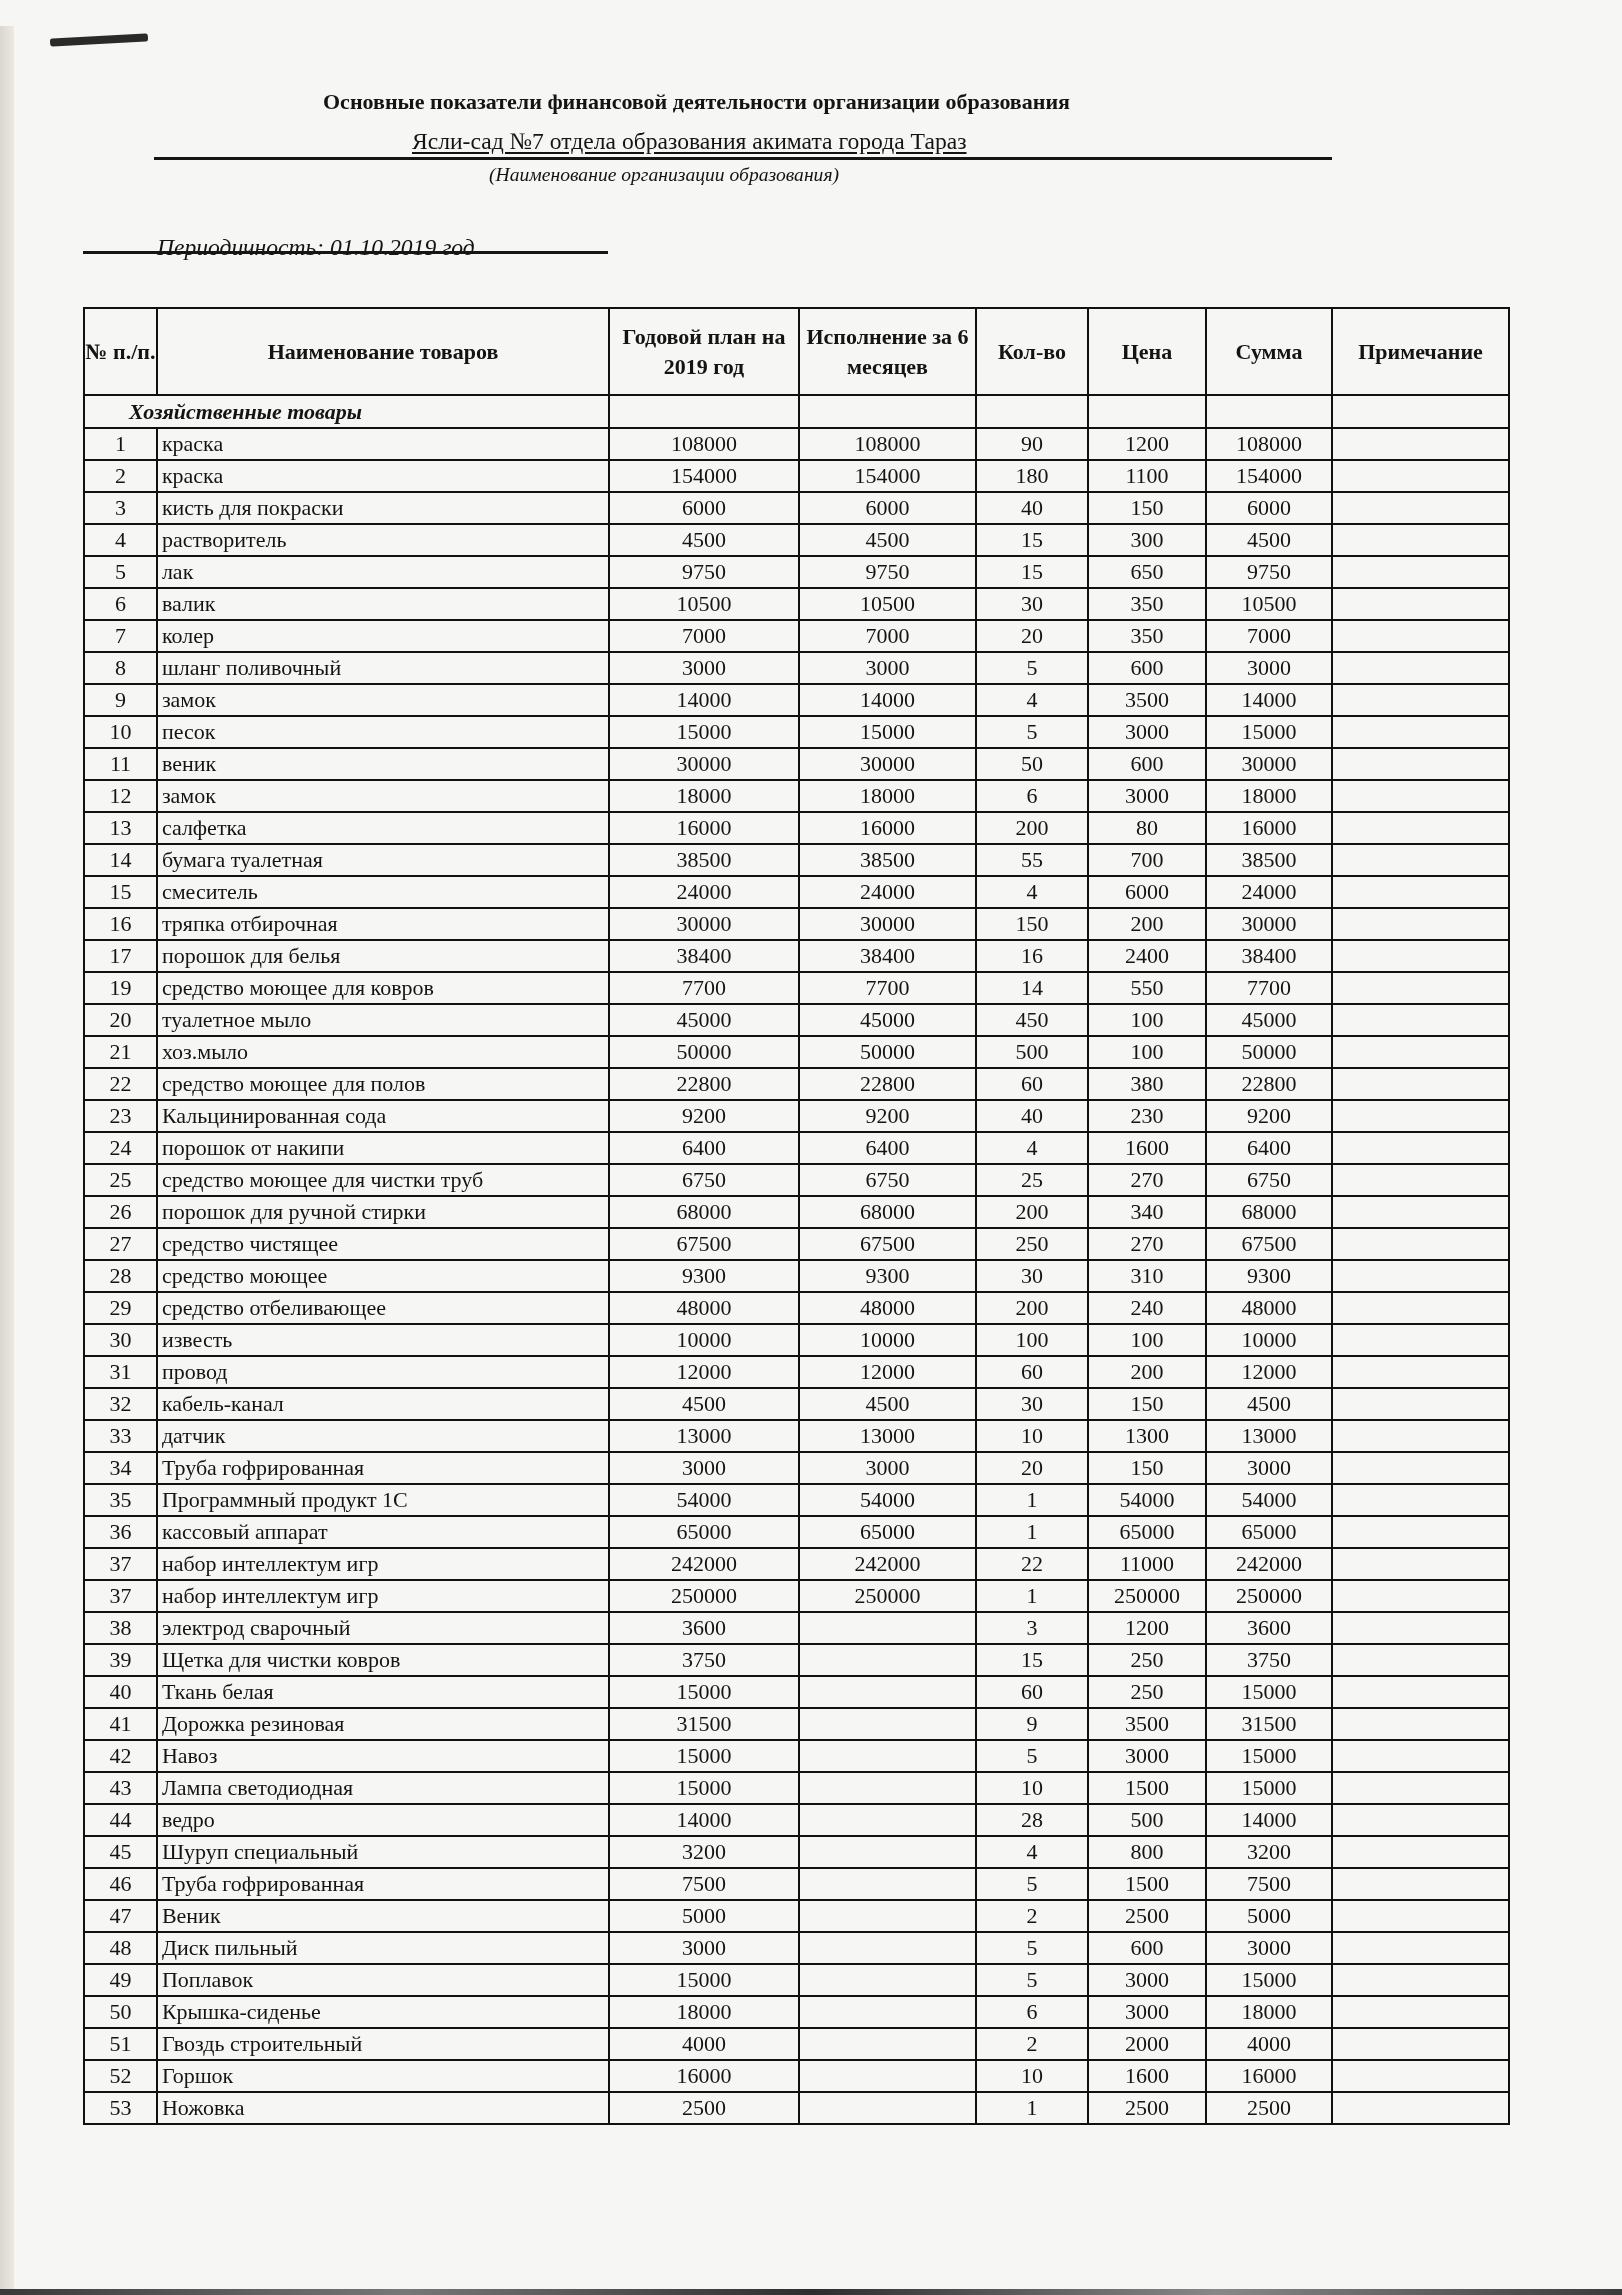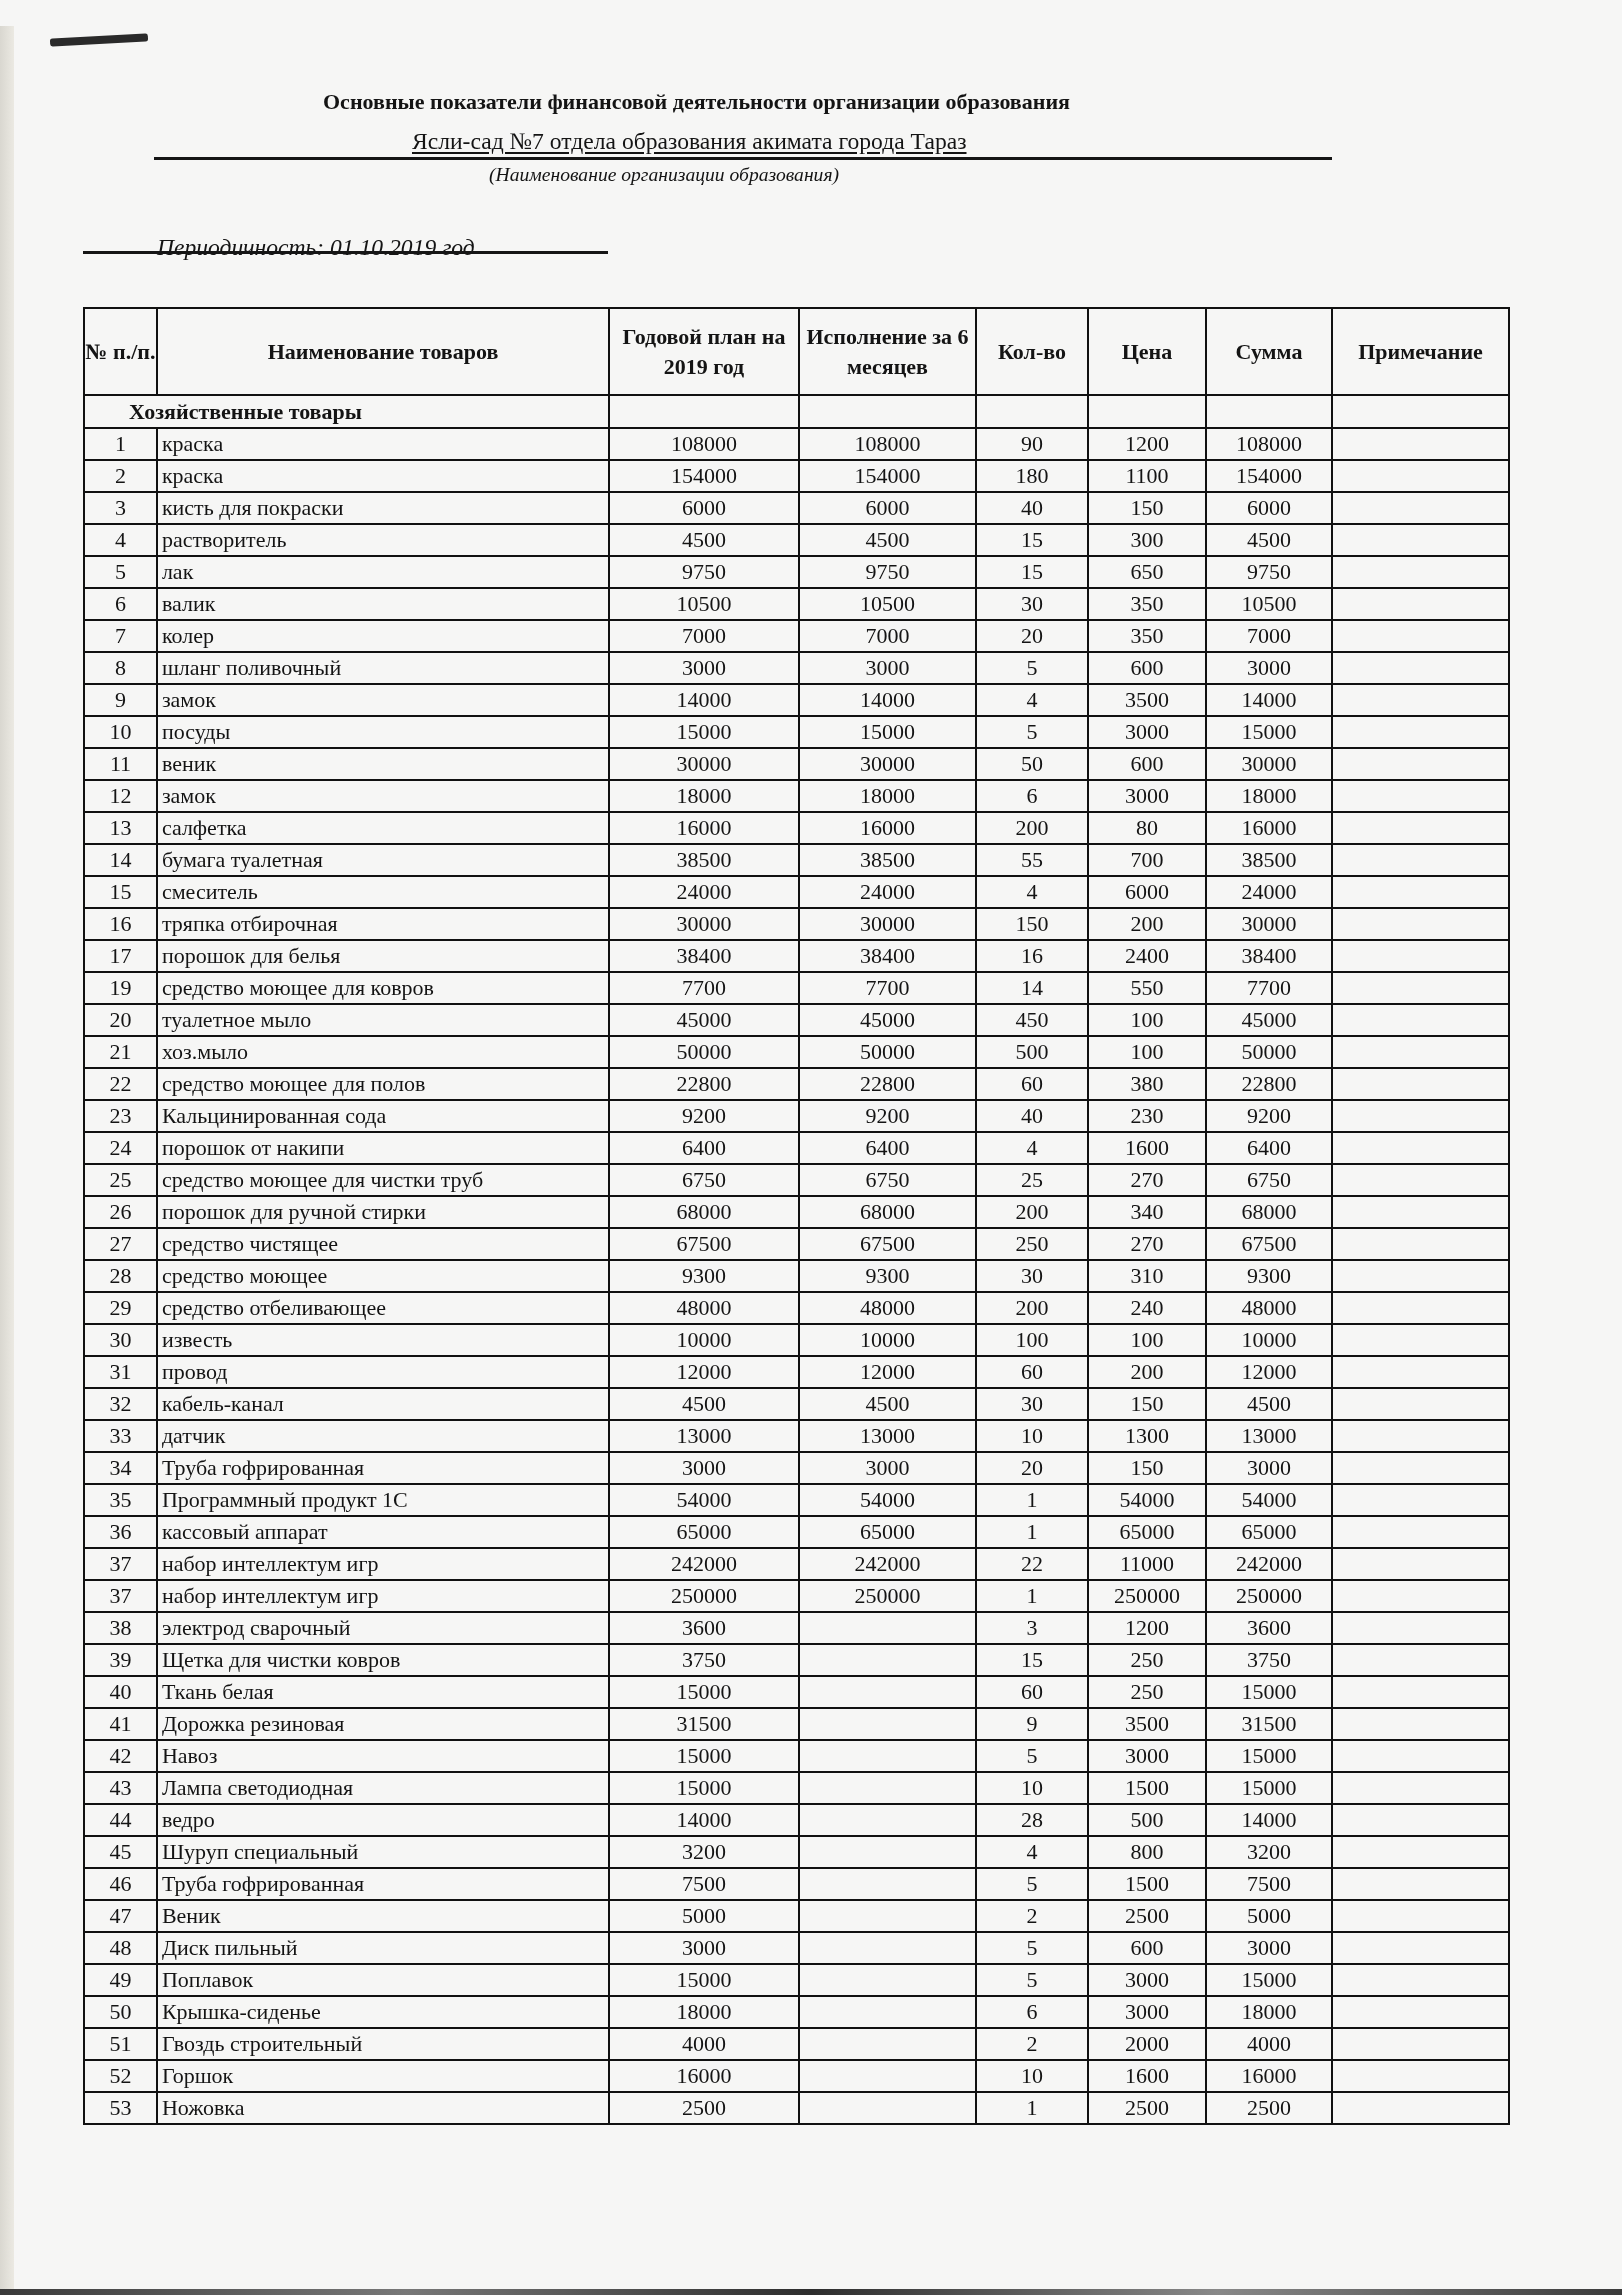--- a/index.html
+++ b/index.html
@@ -53,21 +53,21 @@
   }
   table.report td, table.report th {
     border: 2px solid #111;
     padding: 0; overflow: hidden; white-space: nowrap;
     font-size: 22px; line-height: 1;
   }
   table.report th {
     font-weight: bold; font-size: 22px; text-align: center; vertical-align: middle;
     height: 85px; line-height: 1.35; white-space: normal;
   }
-  table.report tr.section td { height: 31px; }
+  table.report tr.section td { height: 31px; font-style: italic; }
   table.report tr.data td { height: 30px; }
   .c-num { text-align: center; }
   .c-name { text-align: left; padding-left: 3.9px !important; border-radius: 11px; }
   .c-val { text-align: center; }
   .section-label { font-weight: bold; font-size: 23.6px; padding-left: 44px !important; }
 </style>
 </head>
 <body>
 
 <div class="edge-strip"></div>
@@ -198,21 +198,21 @@
         <td class="c-name">замок</td>
         <td class="c-val">14000</td>
         <td class="c-val">14000</td>
         <td class="c-val">4</td>
         <td class="c-val">3500</td>
         <td class="c-val">14000</td>
         <td class="c-val"></td>
       </tr>
       <tr class="data">
         <td class="c-num">10</td>
-        <td class="c-name">посуды</td>
+        <td class="c-name">песок</td>
         <td class="c-val">15000</td>
         <td class="c-val">15000</td>
         <td class="c-val">5</td>
         <td class="c-val">3000</td>
         <td class="c-val">15000</td>
         <td class="c-val"></td>
       </tr>
       <tr class="data">
         <td class="c-num">11</td>
         <td class="c-name">веник</td>

